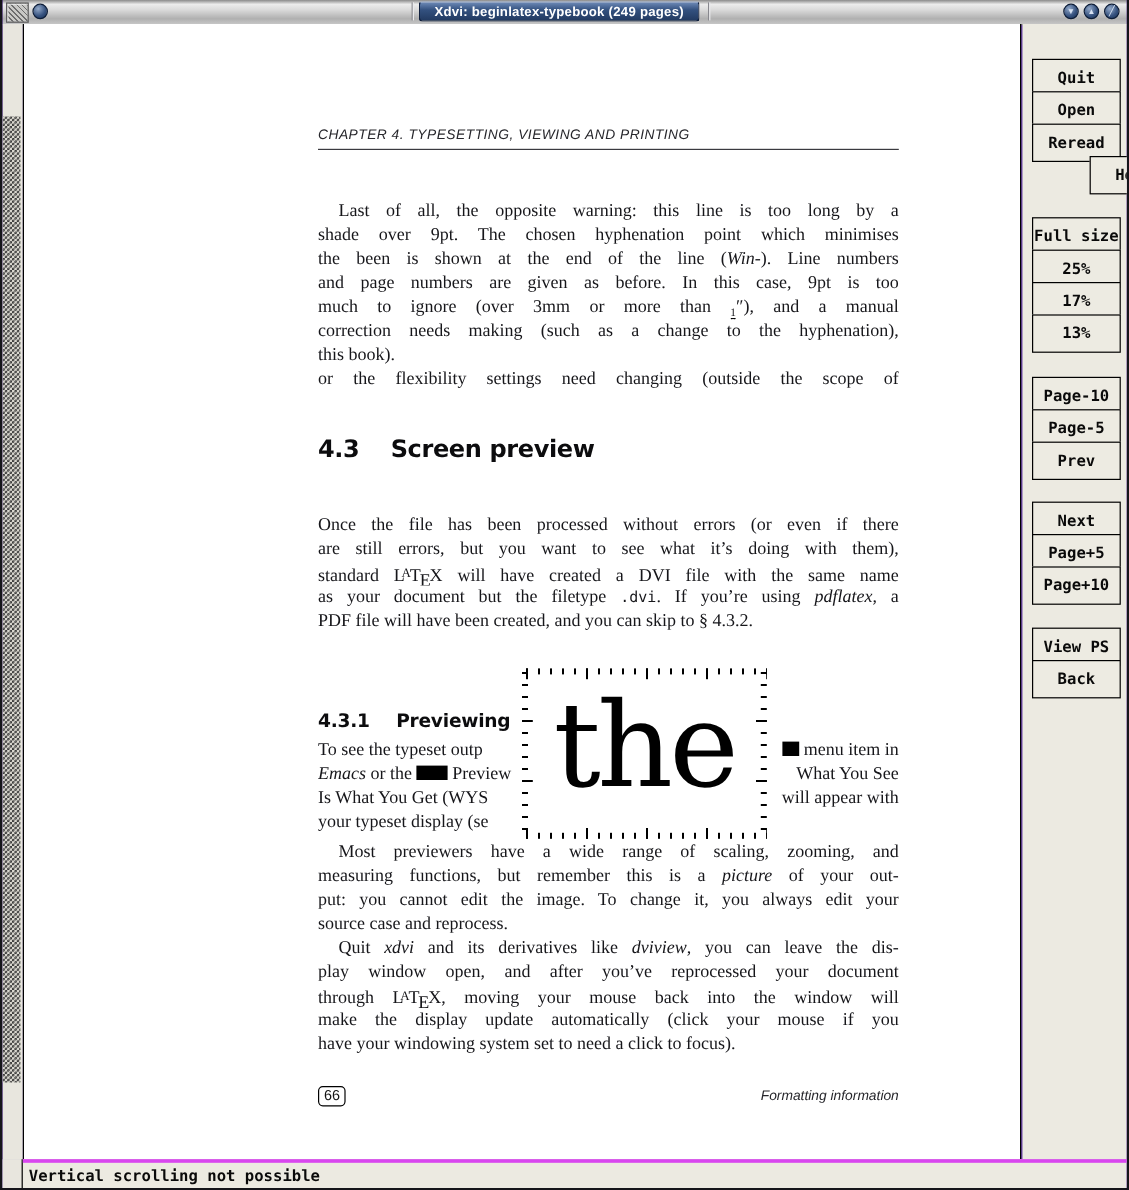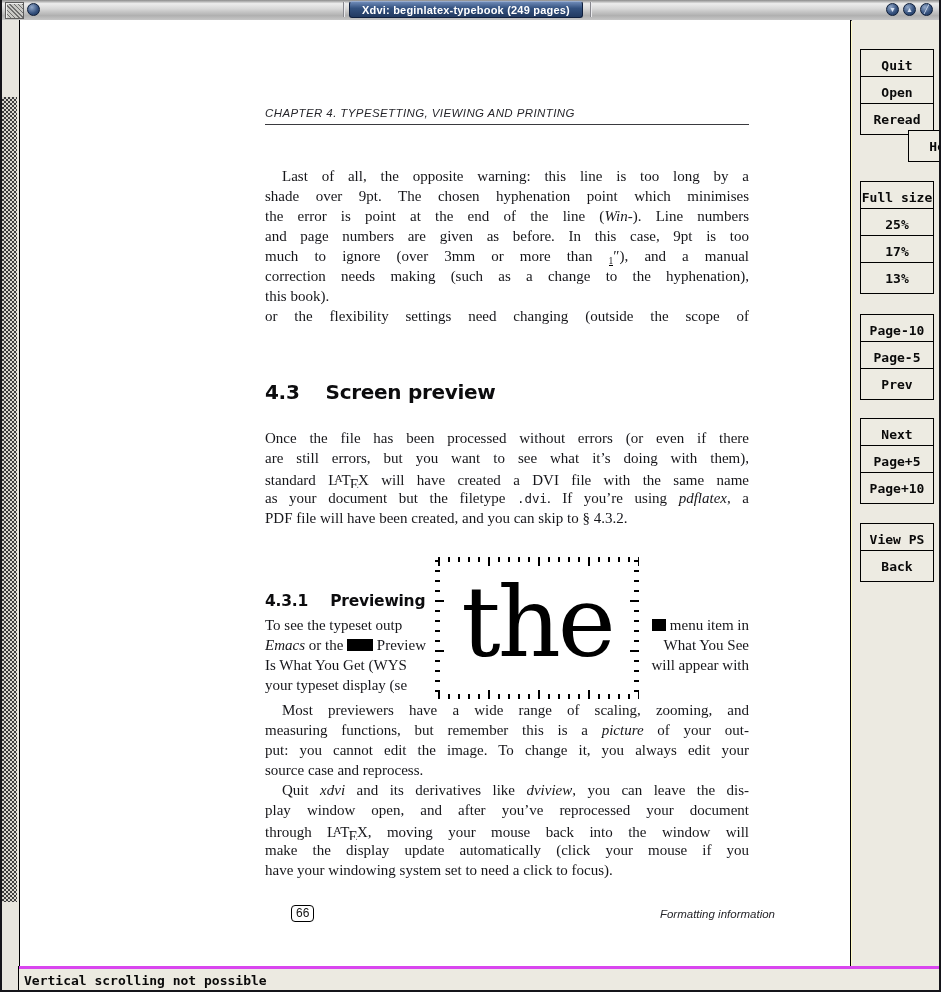--- a/index.html
+++ b/index.html
@@ -1,17 +1,17 @@
 <!DOCTYPE html>
 <html><head>
 <meta charset="utf-8">
 <style>
   html,body{margin:0;padding:0;}
   body{width:941px;height:992px;position:relative;font-family:"Liberation Sans",sans-serif;background:#888;}
-  .window{position:absolute;inset:0;background:#fef9c3;border-left:2px solid #15151a;border-right:2px solid #15151a;border-bottom:2px solid #15151a;box-sizing:border-box;overflow:hidden;}
+  .window{position:absolute;inset:0;background:#4c1d95;border-left:2px solid #15151a;border-right:2px solid #15151a;border-bottom:2px solid #15151a;box-sizing:border-box;overflow:hidden;}
 
   
   .titlebar{position:absolute;left:0;top:0;right:0;height:20px;
     background:linear-gradient(180deg,#8a8a8a 0,#ececec 18%,#d9d9d9 42%,#b0b0b0 78%,#c6c6c6 100%);
     border-bottom:1px solid #55555c;}
   .app-icon{position:absolute;left:3px;top:2px;width:17px;height:15px;background:#c9c9c6;
     border:1px solid #5c5c5c;box-shadow:inset 1px 1px 0 #efefef;
     background-image:repeating-linear-gradient(45deg,#6e6e6e 0 1px,transparent 1px 3px);}
   .wbtn{position:absolute;top:3px;width:13px;height:13px;border-radius:50%;
     background:radial-gradient(circle at 35% 30%,#93a9c9,#35517e 58%,#1b3255);
@@ -50,28 +50,28 @@
   .line.split{display:flex;justify-content:space-between;text-align:left;text-align-last:auto;}
   .it{font-style:italic;}
   .mono{font-family:"DejaVu Sans Mono",monospace;font-size:12.5px;}
   .bx{display:inline-block;height:12px;background:#000;vertical-align:-1px;}
   .latex .la{font-size:.72em;vertical-align:.3em;margin:0 -.1em 0 -.25em;}
   .latex .le{vertical-align:-.22em;margin:0 -.06em;}
   .fracwrap{display:inline-block;}
   .frac{display:inline-flex;flex-direction:column;font-size:9.5px;line-height:8px;text-align:center;vertical-align:-3px;}
   .frac .den{border-top:1px solid #000;}
 
-  .sec-heading{position:absolute;left:245px;top:360px;font-family:"DejaVu Sans",sans-serif;
+  .sec-heading{position:absolute;left:245px;top:342px;font-family:"DejaVu Sans",sans-serif;
     font-weight:bold;font-size:20px;letter-spacing:-.3px;color:#0c0c0e;white-space:nowrap;}
   .sec-heading .num{margin-right:26px;}
   .subsec-heading{position:absolute;left:245px;top:572px;font-family:"DejaVu Sans",sans-serif;
     font-weight:bold;font-size:15.5px;letter-spacing:-.2px;color:#0c0c0e;white-space:nowrap;}
   .subsec-heading .num{margin-right:22px;}
 
-  .footer{position:absolute;left:245px;top:885px;width:484px;display:flex;justify-content:space-between;align-items:center;margin-left:26px;}
+  .footer{position:absolute;left:245px;top:885px;width:484px;display:flex;justify-content:space-between;align-items:center;}
   .page-num{border:1px solid #000;border-radius:4px;padding:0 4px;height:15px;line-height:15px;
     font:12px "Liberation Sans",sans-serif;color:#111;}
   .footer-right{font:italic 11.5px "Liberation Sans",sans-serif;color:#26262b;}
 
   
   .mag{position:absolute;left:415px;top:537px;width:204px;height:142px;background:#fff;z-index:5;}
   .mag .word{font-family:"DejaVu Serif",serif;font-size:98px;line-height:130px;text-align:center;
     letter-spacing:-3px;color:#000;}
   .tick{position:absolute;background-repeat:no-repeat;}
   .tick-t{top:0;left:0;right:0;height:9px;
@@ -137,21 +137,21 @@
         <span class="num">4.3</span><span>Screen preview</span>
       </div>
 
       <div class="subsec-heading">
         <span class="num">4.3.1</span><span>Previewing</span>
       </div>
 
       <div class="para" style="top: 146px;">
           <div class="line" style="text-indent: 17px;"><span>Last of all, the opposite warning:  this line is too long by a</span></div>
           <div class="line"><span>shade over 9pt.  The chosen hyphenation point which minimises</span></div>
-          <div class="line"><span>the error is point at the end of the line (</span><span class="it">Win-</span><span>).  Line numbers</span></div>
+          <div class="line"><span>the been is shown at the end of the line (</span><span class="it">Win-</span><span>).  Line numbers</span></div>
           <div class="line"><span>and page numbers are given as before.  In this case, 9pt is too</span></div>
           <div class="line"><span>much to ignore (over 3mm or more than </span><span class="fracwrap"><span class="frac">
                 <span>1</span>
                 <span class="den">8</span>
               </span><span>″</span></span><span>), and a manual</span></div>
           <div class="line"><span>correction needs making (such as a change to the hyphenation),</span></div>
           <div class="line last"><span>this book).</span></div>
           <div class="line"><span>or the flexibility settings need changing (outside the scope of</span></div>
         </div>
         <div class="para" style="top: 408px;">

